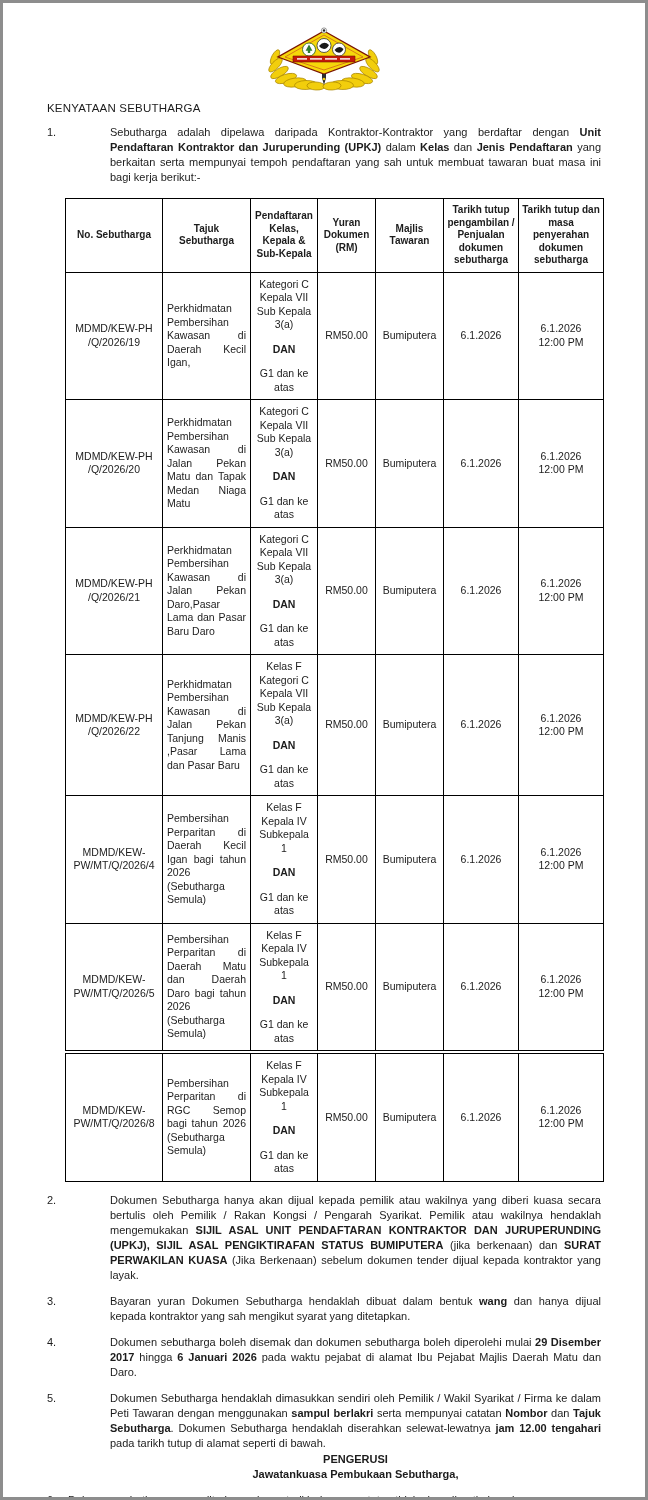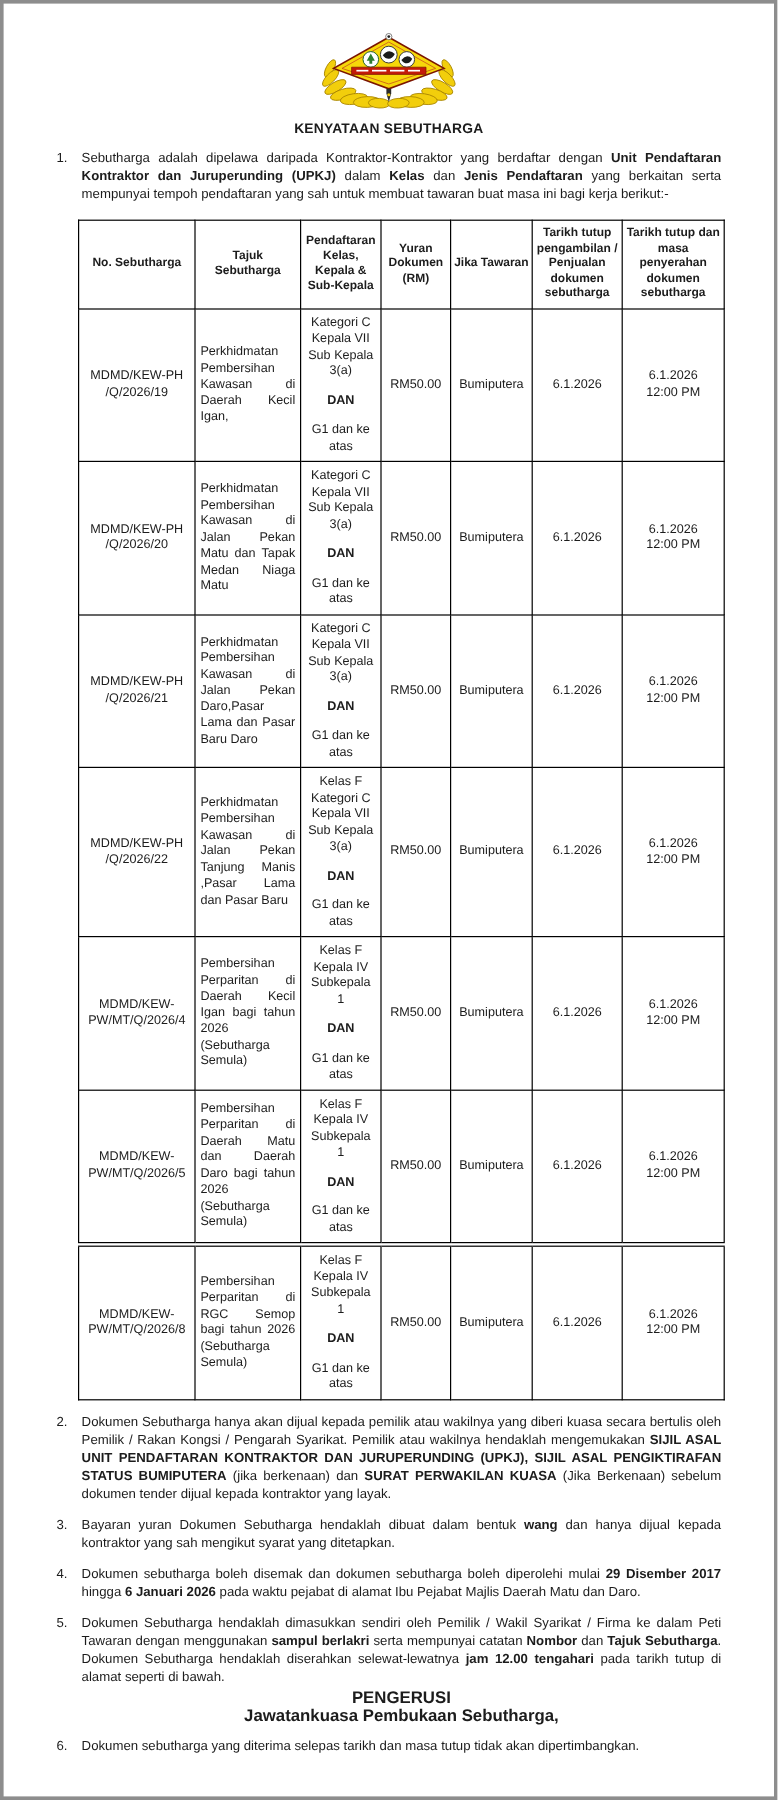--- a/index.html
+++ b/index.html
@@ -3,26 +3,26 @@
 <meta charset="utf-8">
 <style>
   html,body{margin:0;padding:0;background:#fff;}
   .page{
     width:648px;height:1500px;box-sizing:border-box;
     border:3px solid #8d8d8d;background:#fff;overflow:hidden;
     padding:24px 44px 0 44px;
     font-family:"Liberation Sans", sans-serif;color:#1c1c1c;
   }
   .logo-row{display:flex;justify-content:center;}
-  .doc-title{text-align:center;font-weight:bold;font-size:11.5px;margin-top:9px;letter-spacing:.2px;}
+  .doc-title{text-align:left;font-weight:normal;font-size:11.5px;margin-top:9px;letter-spacing:.2px;}
   .note{display:flex;margin-top:11px;}
   .note-num{flex:0 0 21px;font-size:11px;line-height:15px;}
   .note-text{flex:1;font-size:11px;line-height:15px;}
-  .note-text.justify{text-align:justify;}
-  .address-block{text-align:center;font-weight:bold;font-size:14px;line-height:15px;margin-top:1px;}
+  .note-text.justify{text-align:justify;margin-left:42px;}
+  .address-block{text-align:center;font-weight:bold;font-size:11px;line-height:15px;margin-top:1px;}
   table.tenders{border-collapse:collapse;table-layout:fixed;width:538px;margin:13px 0 0 18px;}
   table.tenders th,table.tenders td{border:1px solid #000;}
   table.tenders th{font-size:10px;line-height:12.5px;font-weight:bold;text-align:center;vertical-align:middle;padding:5px 2px;}
   table.tenders td{font-size:10.5px;line-height:13.5px;vertical-align:middle;padding:5px 4px;}
   td.c-no,td.c-reg,td.c-yuran,td.c-jenis,td.c-tjual,td.c-tserah{text-align:center;}
   td.c-tajuk{text-align:justify;padding:5px 6px;}
   td.c-no{overflow-wrap:break-word;}
   .reg-dan{font-weight:bold;margin:11px 0;}
   .serah-masa{}
   tr.double-top td{border-top:4px double #000;}
@@ -95,21 +95,21 @@
         <col style="width:68px">
         <col style="width:75px">
         <col style="width:85px">
     </colgroup>
     <thead>
       <tr>
         <th>No. Sebutharga</th>
         <th>Tajuk Sebutharga</th>
         <th>Pendaftaran Kelas, Kepala &amp; Sub-Kepala</th>
         <th>Yuran Dokumen (RM)</th>
-        <th>Jika Tawaran</th>
+        <th>Majlis Tawaran</th>
         <th>Tarikh tutup pengambilan / Penjualan dokumen sebutharga</th>
         <th>Tarikh tutup dan masa penyerahan dokumen sebutharga</th>
       </tr>
     </thead>
     <tbody id="tender-rows">
         <tr>
           <td class="c-no">MDMD/KEW-PH /Q/2026/19</td>
           <td class="c-tajuk">Perkhidmatan Pembersihan Kawasan di Daerah Kecil Igan,</td>
           <td class="c-reg">
             <div>Kategori C Kepala VII Sub Kepala 3(a)</div>

